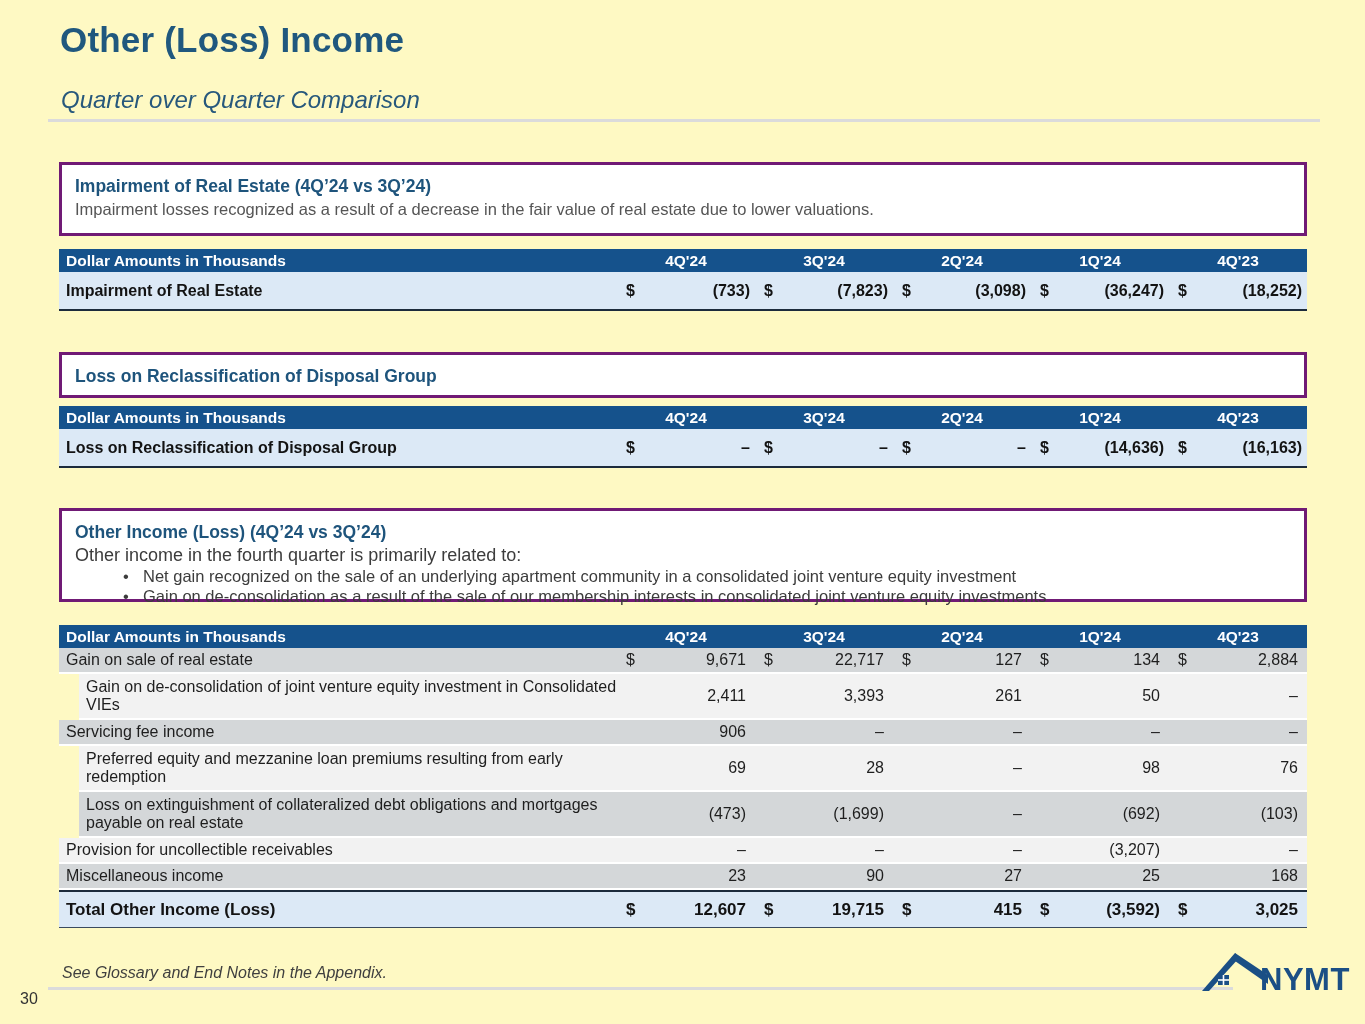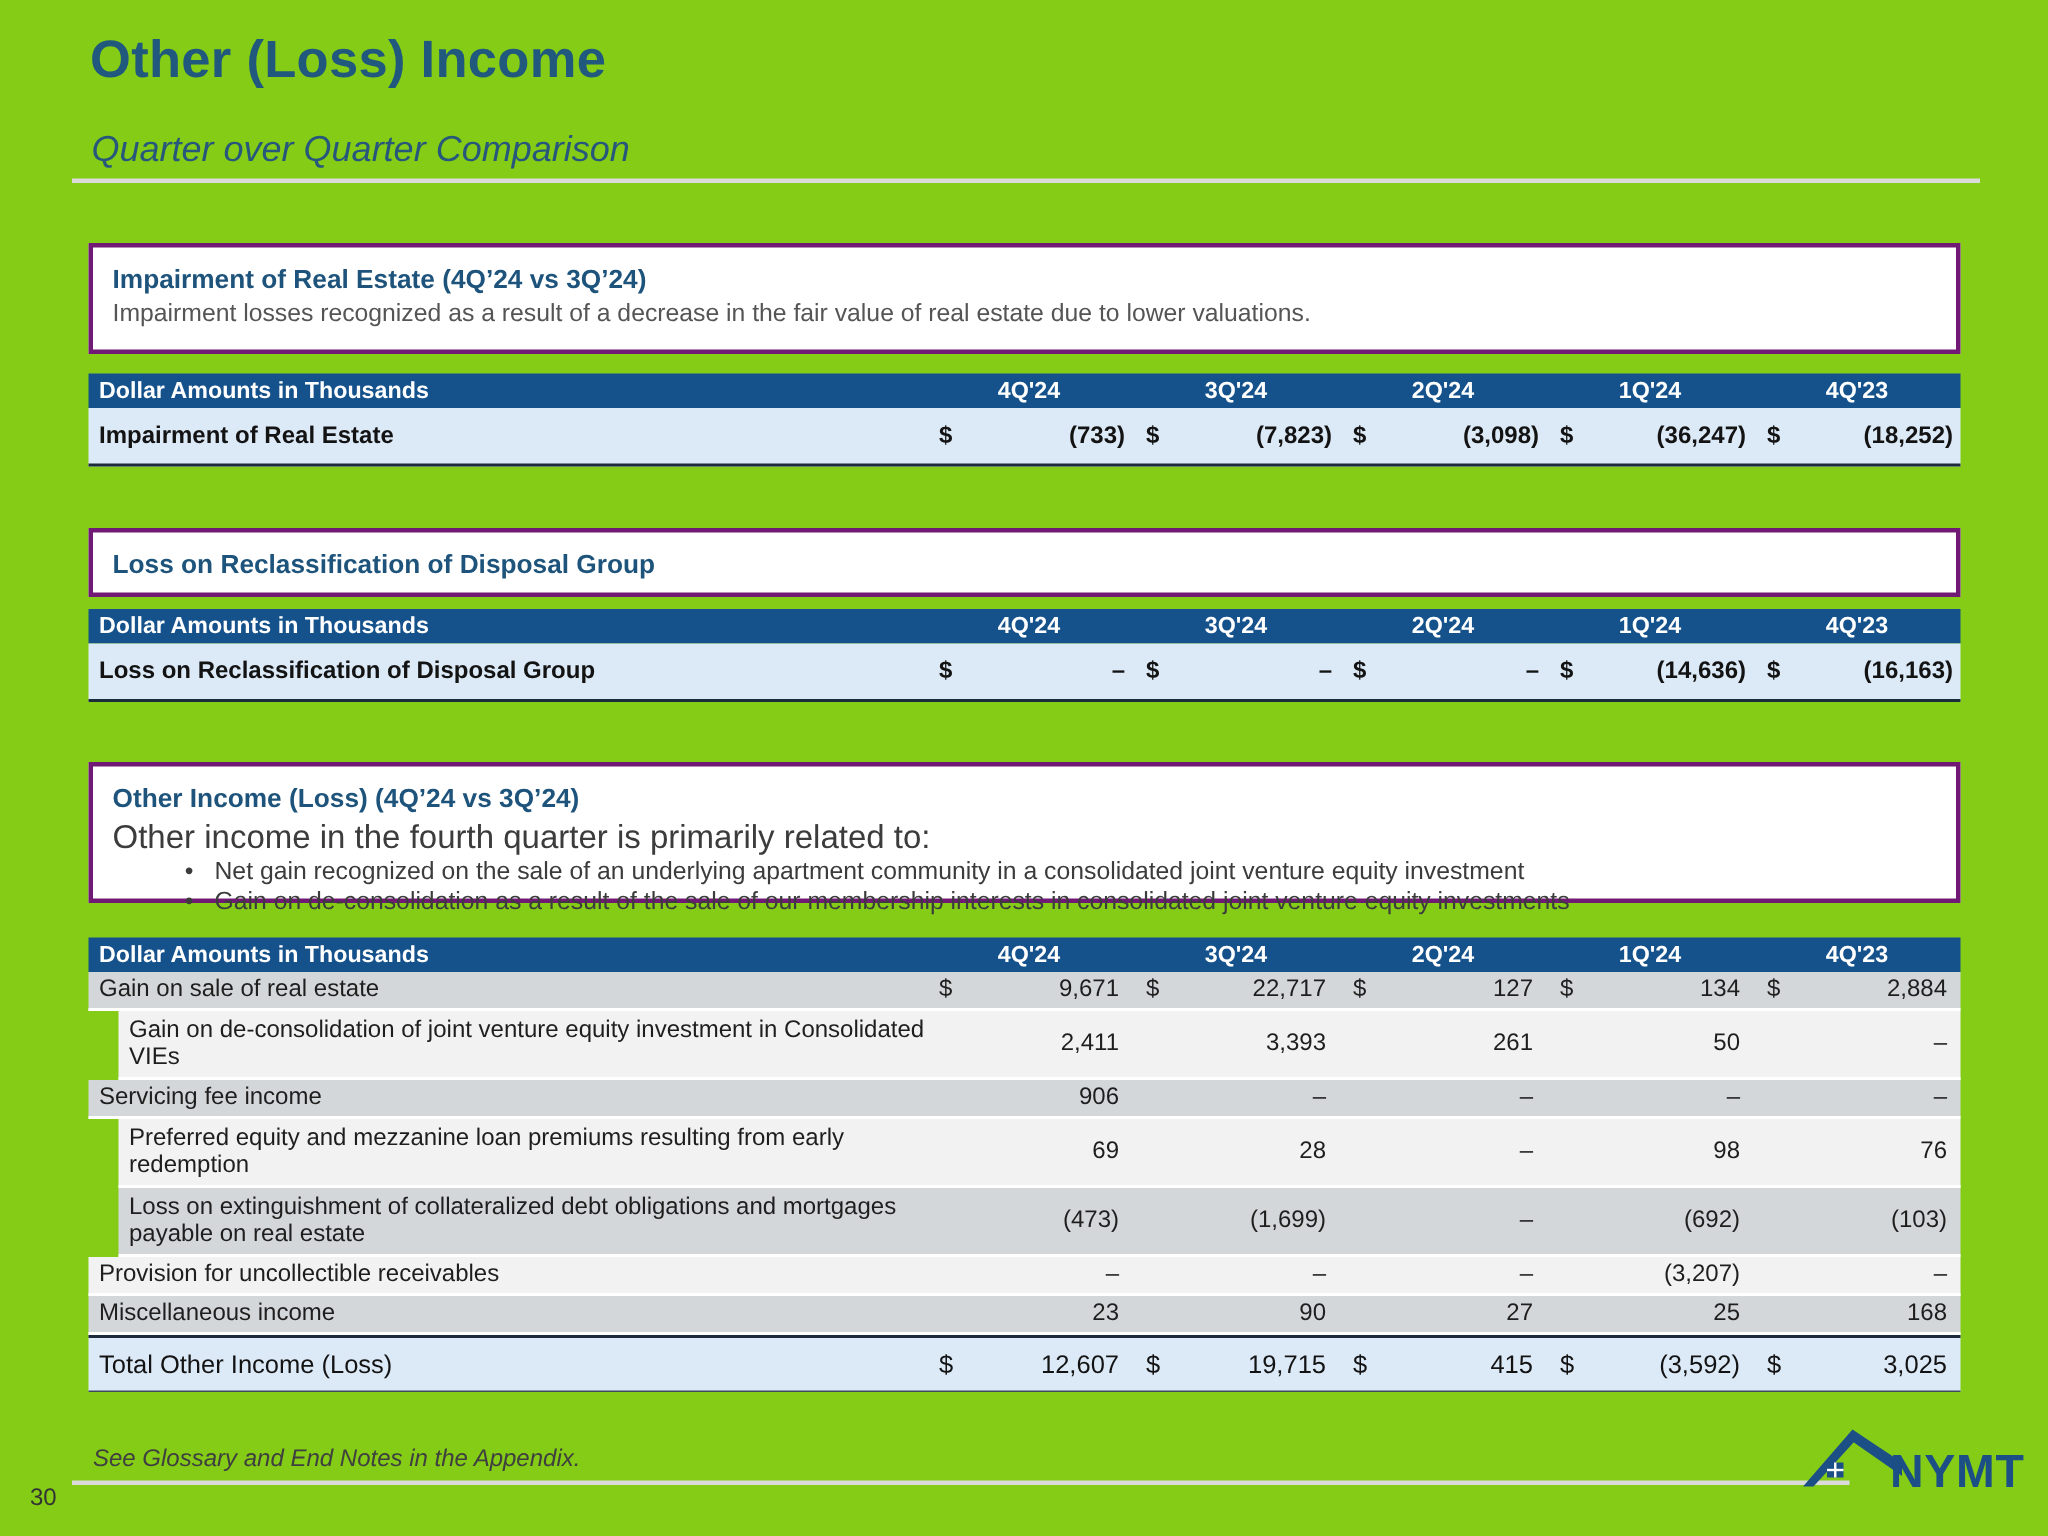--- a/index.html
+++ b/index.html
@@ -1,33 +1,33 @@
 <!DOCTYPE html>
 <html><head>
 <meta charset="utf-8">
 <style>
   * { margin:0; padding:0; box-sizing:border-box; }
   html,body { width:1365px; height:1024px; background:#ffffff; overflow:hidden;
               font-family:"Liberation Sans", sans-serif; color:#222; }
-  .slide { position:relative; width:1365px; height:1024px; background:#84cc16; }
+  .slide { position:relative; width:1365px; height:1024px; background:#fef9c3; }
 
   .title { position:absolute; left:60px; top:20px; font-size:35px; font-weight:bold;
            color:#20587E; letter-spacing:.2px; }
   .subtitle { position:absolute; left:61px; top:86px; font-size:24px; font-style:italic;
               color:#27587C; }
   .top-rule { position:absolute; left:48px; top:119px; width:1272px; height:3px; background:#DBDBDB; }
 
   .secbox { position:absolute; left:59px; width:1248px; border:3px solid #701a75;
             background:#fff; padding:11px 13px 8px 13px; }
   .box1 { top:162px; height:74px; }
   .box2 { top:352px; height:46px; }
   .box3 { top:508px; height:94px; }
   .sec-heading { font-size:17.5px; font-weight:bold; color:#1E547C; }
   .sec-desc { font-size:16.5px; color:#555555; margin-top:3px; }
-  .sec-intro { font-size:22px; color:#3C3C3C; margin-top:2px; }
+  .sec-intro { font-size:18px; color:#3C3C3C; margin-top:2px; }
   .bullet-line { display:flex; font-size:16.5px; color:#3C3C3C; line-height:1.22; }
   .bullet-dot { width:34px; text-align:center; flex:none; padding-left:34px; box-sizing:content-box; }
 
   .table { position:absolute; left:59px; width:1248px; }
   .t1 { top:249px; } .t2 { top:406px; } .t3 { top:625px; }
   .thead { display:flex; align-items:center; background:#15528C; color:#fff;
            font-weight:bold; font-size:15.5px; height:23px; }
   .hlabel { flex:1; padding-left:7px; }
   .hq { width:138px; text-align:center; flex:none; }
 
@@ -36,21 +36,21 @@
   .tcell { width:138px; flex:none; display:flex; justify-content:space-between;
            align-items:center; padding-left:9px; padding-right:5px; }
   .t3 .tcell { padding-right:9px; }
 
   .hl-row { background:#DCE9F6; height:39px; font-weight:bold; color:#131313;
             border-bottom:2px solid #1C2B3C; }
   .t3 .trow { border-bottom:2px solid #ffffff; padding:2px 0; }
   .r-gray  { background:#D4D7D9; min-height:26px; }
   .r-light { background:#F2F2F2; min-height:26px; }
   .r-tall  { min-height:46px;margin-left:20px; }
-  .total-row { background:#DCE9F6; height:38px; font-weight:normal; font-size:17px; color:#131313;
+  .total-row { background:#DCE9F6; height:38px; font-weight:bold; font-size:17px; color:#131313;
                border-top:2px solid #1C2B3C !important; border-bottom:1px solid #3A4A5E !important;
                display:flex; align-items:center; }
 
   .footnote { position:absolute; left:62px; top:964px; font-style:italic; font-size:16px; color:#3F3F3F; }
   .footer-rule { position:absolute; left:48px; top:987px; width:1185px; height:3px; background:#DBDBDB; }
   .page-num { position:absolute; left:20px; top:990px; font-size:16px; color:#333; }
 
   .logo { position:absolute; left:1202px; top:950px; display:flex; align-items:flex-end; }
   .logo-text { font-size:31px; font-weight:bold; color:#1B4F85; letter-spacing:.5px;
                margin-left:-8px; line-height:1; padding-bottom:1px; }

